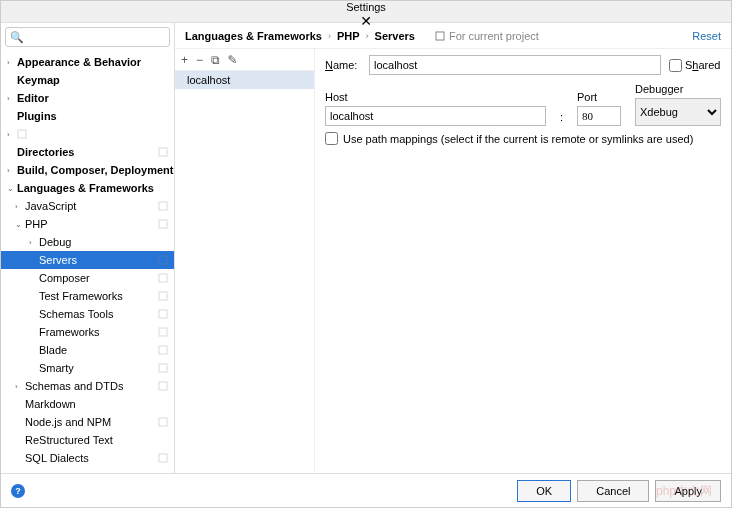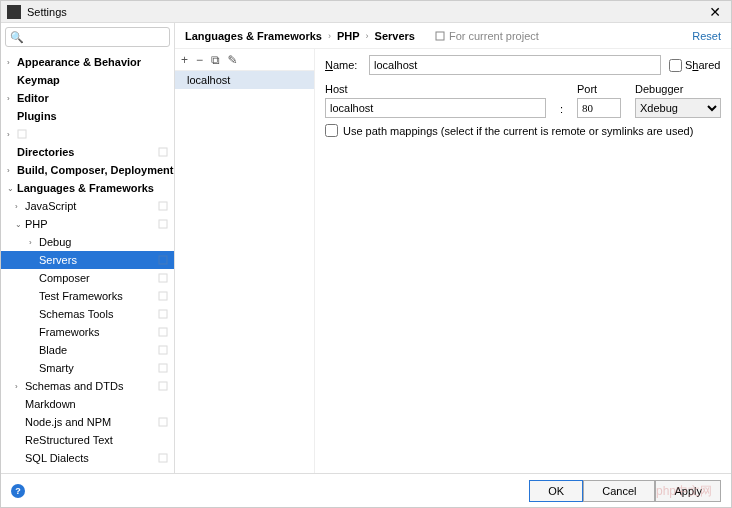--- a/index.html
+++ b/index.html
@@ -1,18 +1,18 @@
 <!DOCTYPE html>
 <html><head>
   <meta charset="utf-8">
   <style>
     * { box-sizing: border-box; margin: 0; padding: 0; font-family: "Segoe UI", Arial, sans-serif; font-size: 11px; }
     body { width: 732px; height: 508px; background: #fff; display: flex; flex-direction: column; border: 1px solid #ccc; overflow: hidden; }
     
-    .titlebar { height: 22px; background: #f0f0f0; display: flex; align-items: center; padding: 0 6px; border-bottom: 1px solid #ddd; }
+    .titlebar { height: 22px; background: #f0f0f0; display: flex; align-items: center; padding: 0 6px; border-bottom: 1px solid #ddd; flex-direction: column; }
     .titlebar .appicon { width: 14px; height: 14px; background: #333; margin-right: 6px; }
     .titlebar .title { flex: 1; font-size: 11px; }
     .titlebar .close { font-size: 14px; cursor: pointer; padding: 0 4px; }
     
     .body { flex: 1; display: flex; overflow: hidden; }
     
     .sidebar { width: 174px; border-right: 1px solid #ddd; display: flex; flex-direction: column; }
     .search { margin: 4px; height: 20px; border: 1px solid #ccc; border-radius: 3px; display: flex; align-items: center; padding: 0 4px; }
     .search .icon { color: #888; font-size: 11px; margin-right: 3px; }
     .search input { border: none; outline: none; flex: 1; font-size: 11px; }
@@ -51,29 +51,29 @@
     .form-row .u { text-decoration: underline; }
     .form input[type=text] { height: 20px; border: 1px solid #bbb; padding: 0 4px; }
     .name-input { flex: 1; }
     .shared { display: flex; align-items: center; gap: 3px; }
     .shared input { margin: 0; }
     
     .hpd { display: flex; gap: 14px; align-items: flex-end; }
     .col { display: flex; flex-direction: column; gap: 3px; }
     .col-host { flex: 1; }
     .col-port input { width: 44px; font-family: Liberation Serif, serif; }
-    .col-dbg select { width: 86px; height: 20px; border: 1px solid #bbb; background: #f0f0f0; }
+    .col-dbg select { width: 86px; height: 28px; border: 1px solid #bbb; background: #f0f0f0; }
     .colon { padding-bottom: 3px; }
     
     .mapping { display: flex; align-items: center; gap: 5px; margin-top: 6px; }
     .mapping input { margin: 0; }
     
     .footer { height: 34px; border-top: 1px solid #ddd; display: flex; align-items: center; padding: 0 10px; gap: 6px; }
     .footer .help { width: 14px; height: 14px; border-radius: 50%; background: #2675d6; color: #fff; font-size: 9px; display: flex; align-items: center; justify-content: center; font-weight: bold; }
-    .footer .buttons { margin-left: auto; display: flex; }
+    .footer .buttons { margin-left: auto; display: flex; gap: 6px; }
     .footer button { height: 22px; padding: 0 18px; border: 1px solid #aaa; background: #f5f5f5; cursor: pointer; font-size: 11px; }
     .footer button.primary { border-color: #2675d6; }
     .footer .watermark { position: absolute; right: 20px; bottom: 8px; color: #d99; opacity: 0.5; font-size: 12px; pointer-events: none; }
   </style>
 </head>
 <body>
 
 <div class="titlebar">
   <div class="appicon"></div>
   <div class="title">Settings</div>

